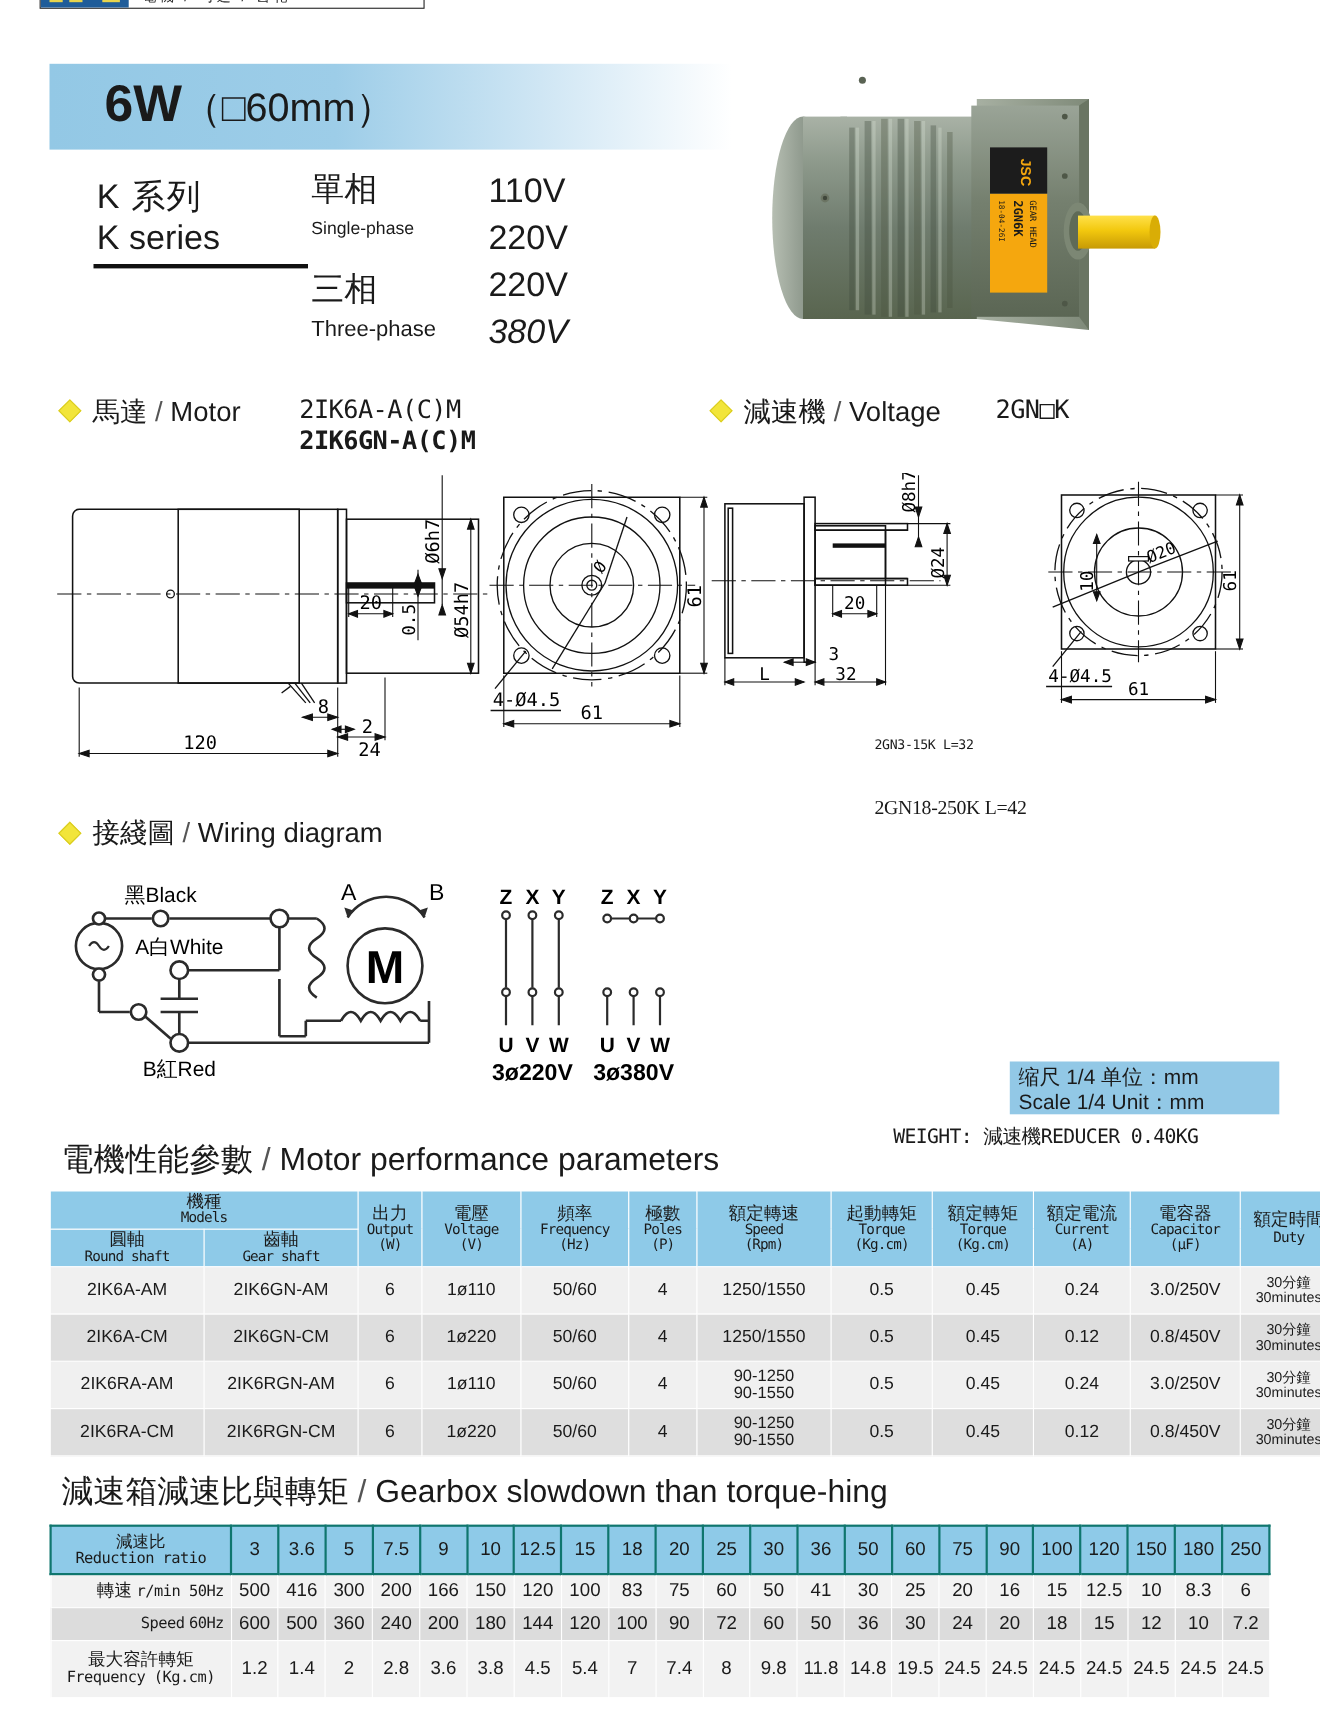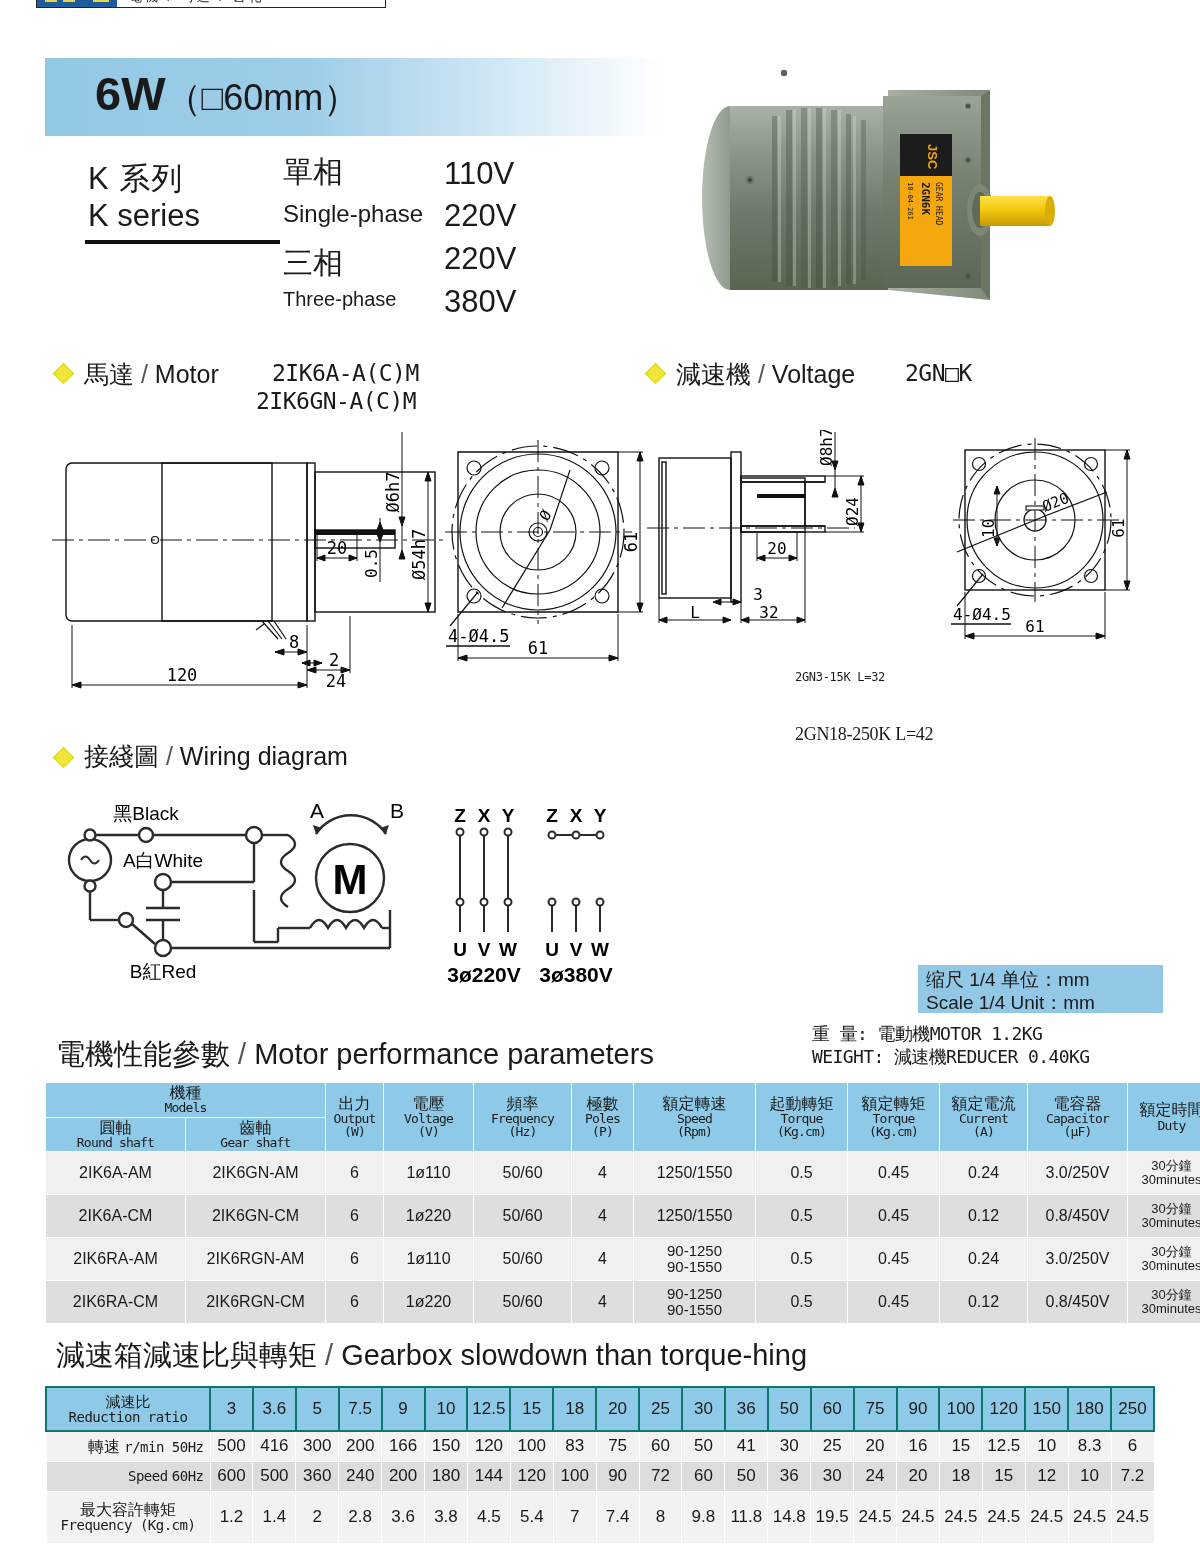--- a/index.html
+++ b/index.html
@@ -30,42 +30,42 @@
   #title-text { left:95px; top:66px; font-size:47px; font-weight:bold; letter-spacing:0px;
     white-space:nowrap; }
   #title-text .sub { font-size:36px; font-weight:normal; }
 
   
   #series-cn { left:88px; top:158px; font-size:31px; letter-spacing:1px; white-space:nowrap; }
   #series-en { left:88px; top:198px; font-size:31px; white-space:nowrap; }
   #series-rule { left:85px; top:240px; width:195px; height:4px; background:#111; }
 
   #ph1-cn { left:283px; top:152px; font-size:30px; white-space:nowrap; }
-  #ph1-en { left:283px; top:200px; font-size:24px; white-space:nowrap; }
+  #ph1-en { left:283px; top:200px; font-size:16px; white-space:nowrap; }
   #ph2-cn { left:283px; top:243px; font-size:30px; white-space:nowrap; }
   #ph2-en { left:283px; top:288px; font-size:20px; white-space:nowrap; }
   #v1 { left:444px; top:156px; font-size:31px; }
   #v2 { left:444px; top:198px; font-size:31px; }
   #v3 { left:444px; top:241px; font-size:31px; }
-  #v4 { left:444px; top:284px; font-size:31px; }
+  #v4 { left:444px; top:284px; font-size:31px;font-style:italic; }
 
   
   #photo { left:668px; top:48px; width:440px; height:285px; }
 
   
   .diamond { width:15px; height:15px; background:#f2e53a; transform:rotate(45deg);
      border:1px solid #d9cc20; }
   .sec-head { font-size:25px; white-space:nowrap; }
   .sec-head .slash { color:#555; font-weight:normal; }
   #d-motor { left:56px; top:366px; }
   #h-motor { left:84px; top:358px; }
   #m-model1 { left:272px; top:360px; font-size:23px; font-family:"DejaVu Sans Mono",monospace;
     letter-spacing:-0.5px; white-space:nowrap; }
-  #m-model2 { left:256px; top:388px; font-size:23px; font-family:"DejaVu Sans Mono",monospace;
-    letter-spacing:-0.5px; white-space:nowrap; }
+  #m-model2 { left:272px; top:388px; font-size:23px; font-family:"DejaVu Sans Mono",monospace;
+    letter-spacing:-0.5px; white-space:nowrap;font-weight:bold; }
   #d-red { left:648px; top:366px; }
   #h-red { left:676px; top:358px; }
   #r-model { left:905px; top:360px; font-size:23px; font-family:"DejaVu Sans Mono",monospace;
     letter-spacing:-0.5px; white-space:nowrap; }
 
   #d-wire { left:56px; top:750px; }
   #h-wire { left:84px; top:740px; }
 
   
   #dwg-motor { left:50px; top:430px; width:600px; height:265px; }
@@ -617,21 +617,20 @@
   <text x="516" y="166" text-anchor="middle" font-size="19" font-weight="bold">V</text>
   <text x="540" y="166" text-anchor="middle" font-size="19" font-weight="bold">W</text>
   <text x="516" y="192" text-anchor="middle" font-size="21" font-weight="bold" font-family="Liberation Sans, sans-serif">3ø380V</text>
 </svg>
 
 <div id="scale-box" class="abs">
   <div>缩尺 1/4    单位：mm</div>
   <div>Scale 1/4   Unit：mm</div>
 </div>
 <div id="weight-box" class="abs">
-  <div>重  量:  電動機MOTOR    1.2KG</div>
   <div>WEIGHT:  減速機REDUCER 0.40KG</div>
 </div>
 
 <div id="h-perf" class="abs">
   <span class="h-cn">電機性能參數</span><span class="h-sl"> / </span><span>Motor performance parameters</span>
 </div>
 
 <table id="perf-table">
   <colgroup>
     <col style="width:140px">

